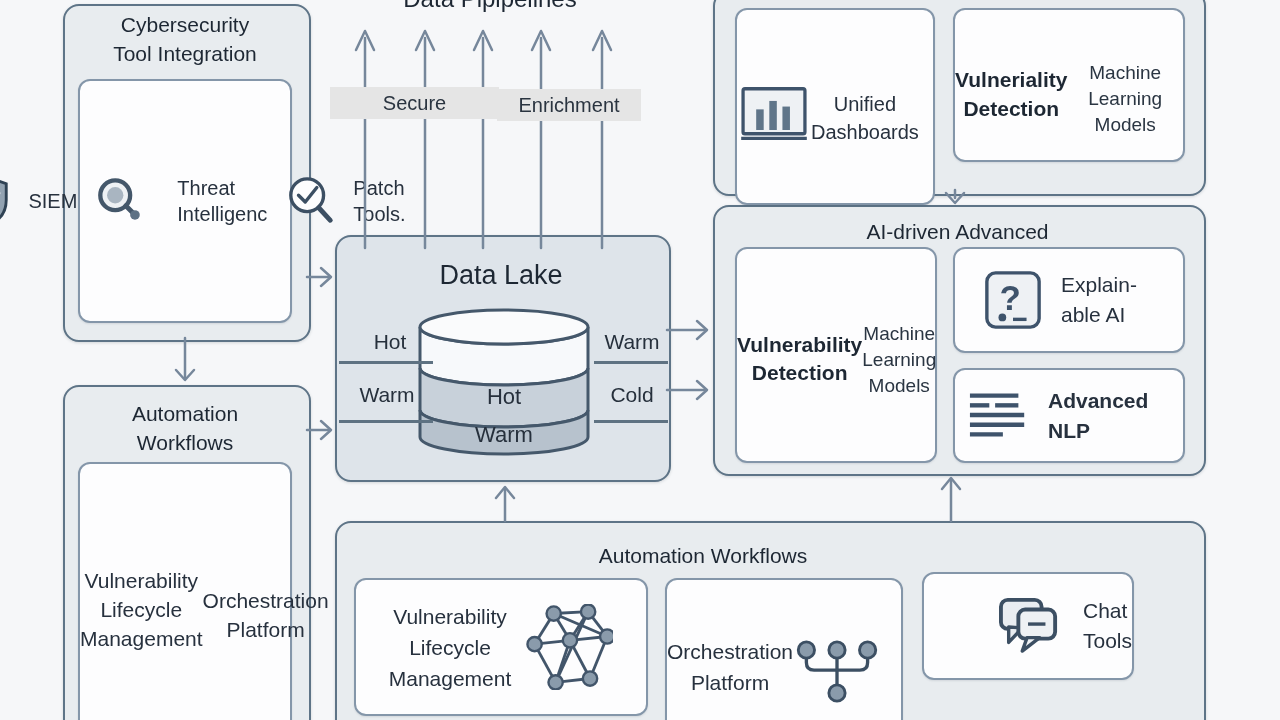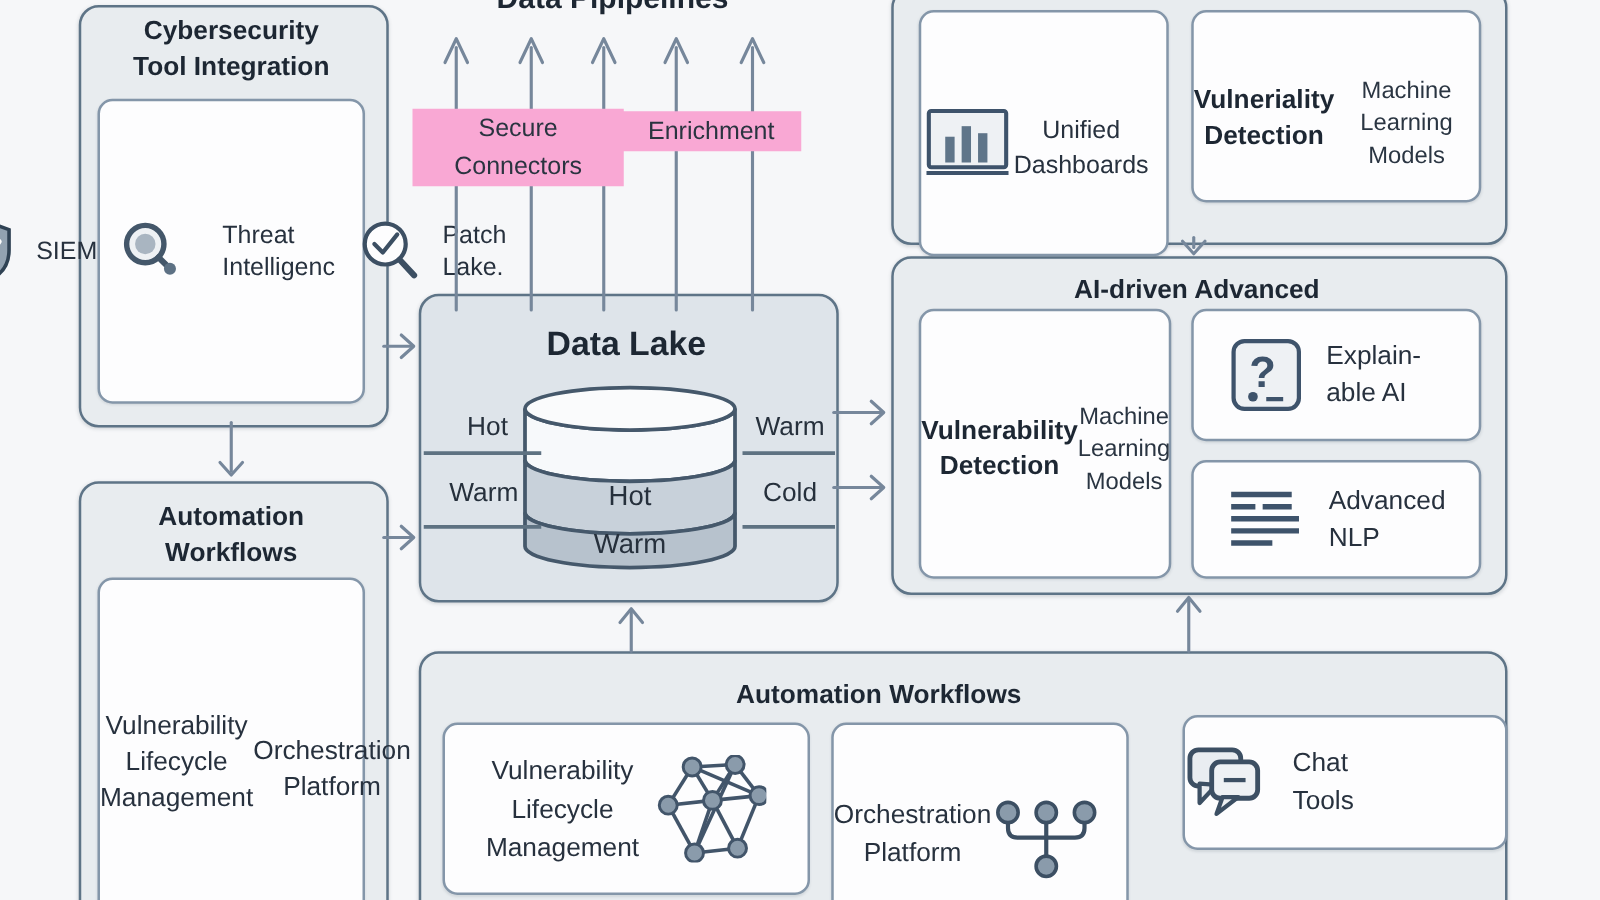--- a/index.html
+++ b/index.html
@@ -11,25 +11,25 @@
   }
   .group{
     position:absolute;background:#e8ecef;border:2.5px solid #5e7487;
     border-radius:16px;box-shadow:0 1px 3px rgba(50,65,80,.18);z-index:1;
   }
   .card{
     position:absolute;background:#fdfdfe;border:2px solid #8496a9;
     border-radius:12px;box-shadow:0 1px 2px rgba(50,65,80,.12);z-index:2;
     box-sizing:border-box;display:flex;
   }
-  .gtitle{position:absolute;z-index:10;text-align:center;font-weight:700;color:#1d2733;font-size:21px;line-height:29px;}
+  .gtitle{position:absolute;z-index:10;text-align:center;font-weight:400;color:#1d2733;font-size:21px;line-height:29px;}
   .btext{font-size:20px;line-height:26px;color:#27313e;}
   .pipe-label{
     position:absolute;z-index:10;text-align:center;font-size:20px;line-height:30px;
-    color:#2a3440;background:#f9a8d4;padding:1px 2px;
+    color:#2a3440;background:#e5e5e5;padding:1px 2px;
   }
   .tier-label{position:absolute;z-index:7;font-size:21px;color:#26303c;text-align:center;}
   .tier-line{position:absolute;z-index:7;height:2.5px;background:#5e7282;}
   .overlay{position:absolute;left:0;top:0;z-index:5;pointer-events:none;}
   .cyl{position:absolute;z-index:6;}
   .col{flex-direction:row;align-items:center;}
   .row{flex-direction:row;align-items:center;}
   .bold{font-weight:700;color:#1d2733;}
   .sub{font-size:19px;line-height:26px;color:#2a3542;}
   .tl{display:block;}
@@ -54,21 +54,20 @@
     <span class="tl">Automation</span>
     <span class="tl">Workflows</span>
   </div>
   <div class="gtitle" style="left:713px;top:217px;width:489px;">AI-driven Advanced</div>
   <div class="gtitle" style="left:335px;top:541px;width:736px;">Automation Workflows</div>
   <div class="gtitle" style="left:335px;top:261px;width:332px;font-size:27px;z-index:7;">Data Lake</div>
   <div class="gtitle" style="left:360px;top:-16px;width:260px;font-size:24px;">Data Pipipelines</div>
 
   <div class="pipe-label" style="left:330px;top:87px;width:165px;">
     <span class="tl">Secure</span>
-    <span class="tl">Connectors</span>
   </div>
   <div class="pipe-label" style="left:497px;top:89px;width:140px;">Enrichment</div>
 
   <div class="card col" style="left:78px;top:79px;width:214px;height:244px;justify-content:center;gap:18px;padding:6px 0;">
     <div style="display:flex;align-items:center;gap:16px;width:180px;">
       <svg width="48" height="54" viewBox="0 0 50 56">
         <path d="M25,3 L44,10 V27 C44,41 36,49 25,53 C14,49 6,41 6,27 V10 Z" fill="#92a2b1" stroke="#2f4254" stroke-width="3"></path>
         <path d="M15,28 l7,7 L35,20" fill="none" stroke="#ffffff" stroke-width="5.5" stroke-linecap="round" stroke-linejoin="round"></path>
       </svg>
       <span class="btext">SIEM</span>
@@ -86,21 +85,21 @@
       </span>
     </div>
     <div style="display:flex;align-items:center;gap:14px;width:180px;">
       <svg width="54" height="56" viewBox="0 0 56 58">
         <circle cx="23" cy="23" r="17" fill="#fdfdfe" stroke="#3c4f63" stroke-width="3.5"></circle>
         <path d="M14,23 l7,7 L33,15" fill="none" stroke="#3c4f63" stroke-width="3.5" stroke-linecap="round" stroke-linejoin="round"></path>
         <line x1="35" y1="36" x2="47" y2="49" stroke="#3c4f63" stroke-width="5" stroke-linecap="round"></line>
       </svg>
       <span class="btext">
         <span class="tl">Patch</span>
-        <span class="tl">Lake.</span>
+        <span class="tl">Tools.</span>
       </span>
     </div>
   </div>
 
   <div class="card col" style="left:78px;top:462px;width:214px;height:280px;padding-top:14px;">
     <div class="btext" style="text-align:center;font-size:21px;line-height:29px;">
       <span class="tl">Vulnerability</span>
       <span class="tl">Lifecycle</span>
       <span class="tl">Management</span>
     </div>
@@ -173,21 +172,21 @@
       <text x="28" y="42" font-size="36" font-weight="700" fill="#3e536b" text-anchor="middle" font-family="Liberation Sans, sans-serif">?</text>
       <circle cx="20" cy="50" r="4" fill="#3e536b"></circle>
       <line x1="31" y1="52" x2="45" y2="52" stroke="#3e536b" stroke-width="3.5"></line>
     </svg>
     <div class="btext" style="font-size:21px;line-height:30px;">
       <span class="tl">Explain-</span>
       <span class="tl">able AI</span>
     </div>
   </div>
 
-  <div class="card row" style="left:953px;top:368px;width:232px;height:95px;padding-left:28px;gap:18px;">
+  <div class="card row" style="left:953px;top:368px;width:232px;height:95px;padding-left:13px;gap:18px;font-weight:bold;">
     <svg width="62" height="50" viewBox="0 0 64 50">
       <line x1="2" y1="4" x2="52" y2="4" stroke="#3e536b" stroke-width="4.5"></line>
       <line x1="2" y1="14" x2="22" y2="14" stroke="#3e536b" stroke-width="4.5"></line>
       <line x1="28" y1="14" x2="52" y2="14" stroke="#3e536b" stroke-width="4.5"></line>
       <line x1="2" y1="24" x2="58" y2="24" stroke="#3e536b" stroke-width="4.5"></line>
       <line x1="2" y1="34" x2="58" y2="34" stroke="#3e536b" stroke-width="4.5"></line>
       <line x1="2" y1="44" x2="36" y2="44" stroke="#3e536b" stroke-width="4.5"></line>
     </svg>
     <div class="btext" style="font-size:21px;line-height:30px;">
       <span class="tl">Advanced</span>
@@ -240,21 +239,21 @@
       <line x1="46" y1="20" x2="46" y2="48" stroke="#3c4f63" stroke-width="3.5"></line>
       <g fill="#8a9bab" stroke="#3c4f63" stroke-width="3">
         <circle cx="14" cy="11" r="8.5"></circle>
           <circle cx="46" cy="11" r="8.5"></circle>
         <circle cx="78" cy="11" r="8.5"></circle>
           <circle cx="46" cy="56" r="8.5"></circle>
       </g>
     </svg>
   </div>
 
-  <div class="card row" style="left:946px;top:572px;width:260px;height:108px;justify-content:flex-start;gap:22px;">
+  <div class="card row" style="left:922px;top:572px;width:212px;height:108px;justify-content:flex-end;gap:22px;">
     <svg width="64" height="60" viewBox="0 0 66 62">
       <rect x="4" y="4" width="42" height="30" rx="7" fill="#e9edf1" stroke="#3c4f63" stroke-width="4"></rect>
       <path d="M12,32 V48 L26,33 Z" fill="#e9edf1" stroke="#3c4f63" stroke-width="3.5" stroke-linejoin="round"></path>
       <rect x="22" y="14" width="38" height="30" rx="7" fill="#eef1f4" stroke="#3c4f63" stroke-width="4"></rect>
       <path d="M31,43 L26,57 L44,43 Z" fill="#eef1f4" stroke="#3c4f63" stroke-width="3.5" stroke-linejoin="round"></path>
       <line x1="32" y1="29" x2="50" y2="29" stroke="#3c4f63" stroke-width="3.5"></line>
     </svg>
     <div class="btext" style="font-size:21px;line-height:30px;">
       <span class="tl">Chat</span>
       <span class="tl">Tools</span>

